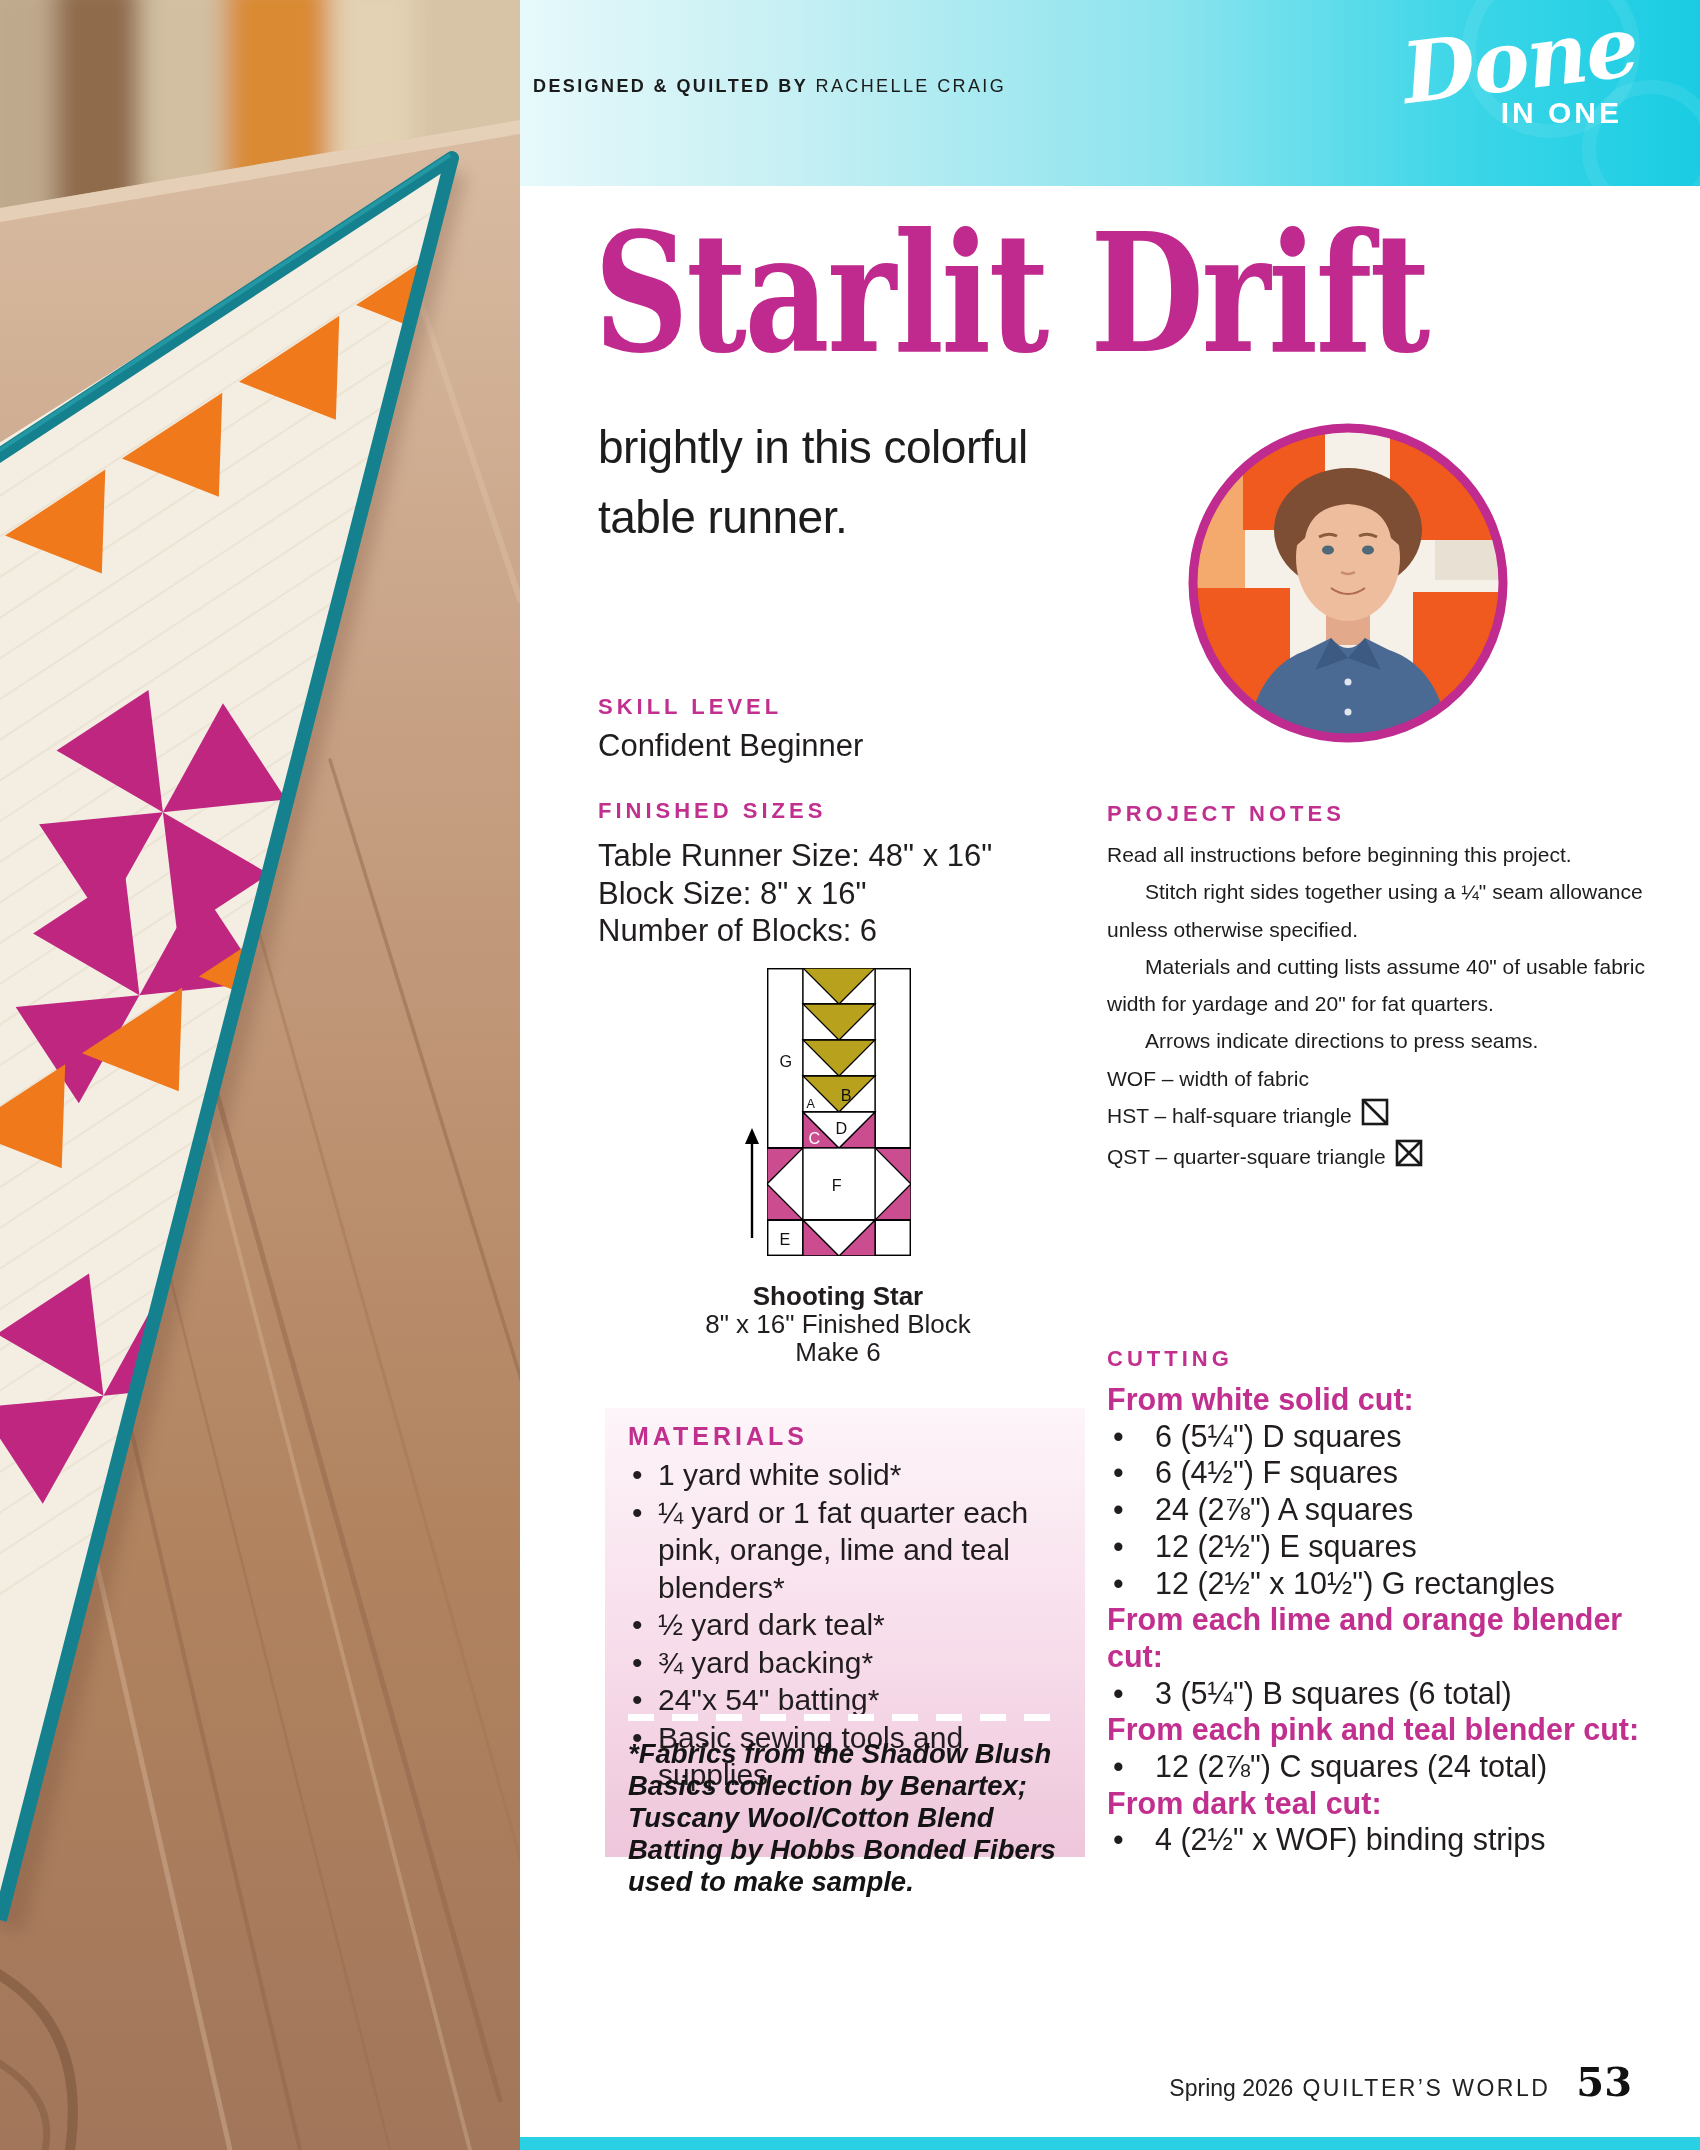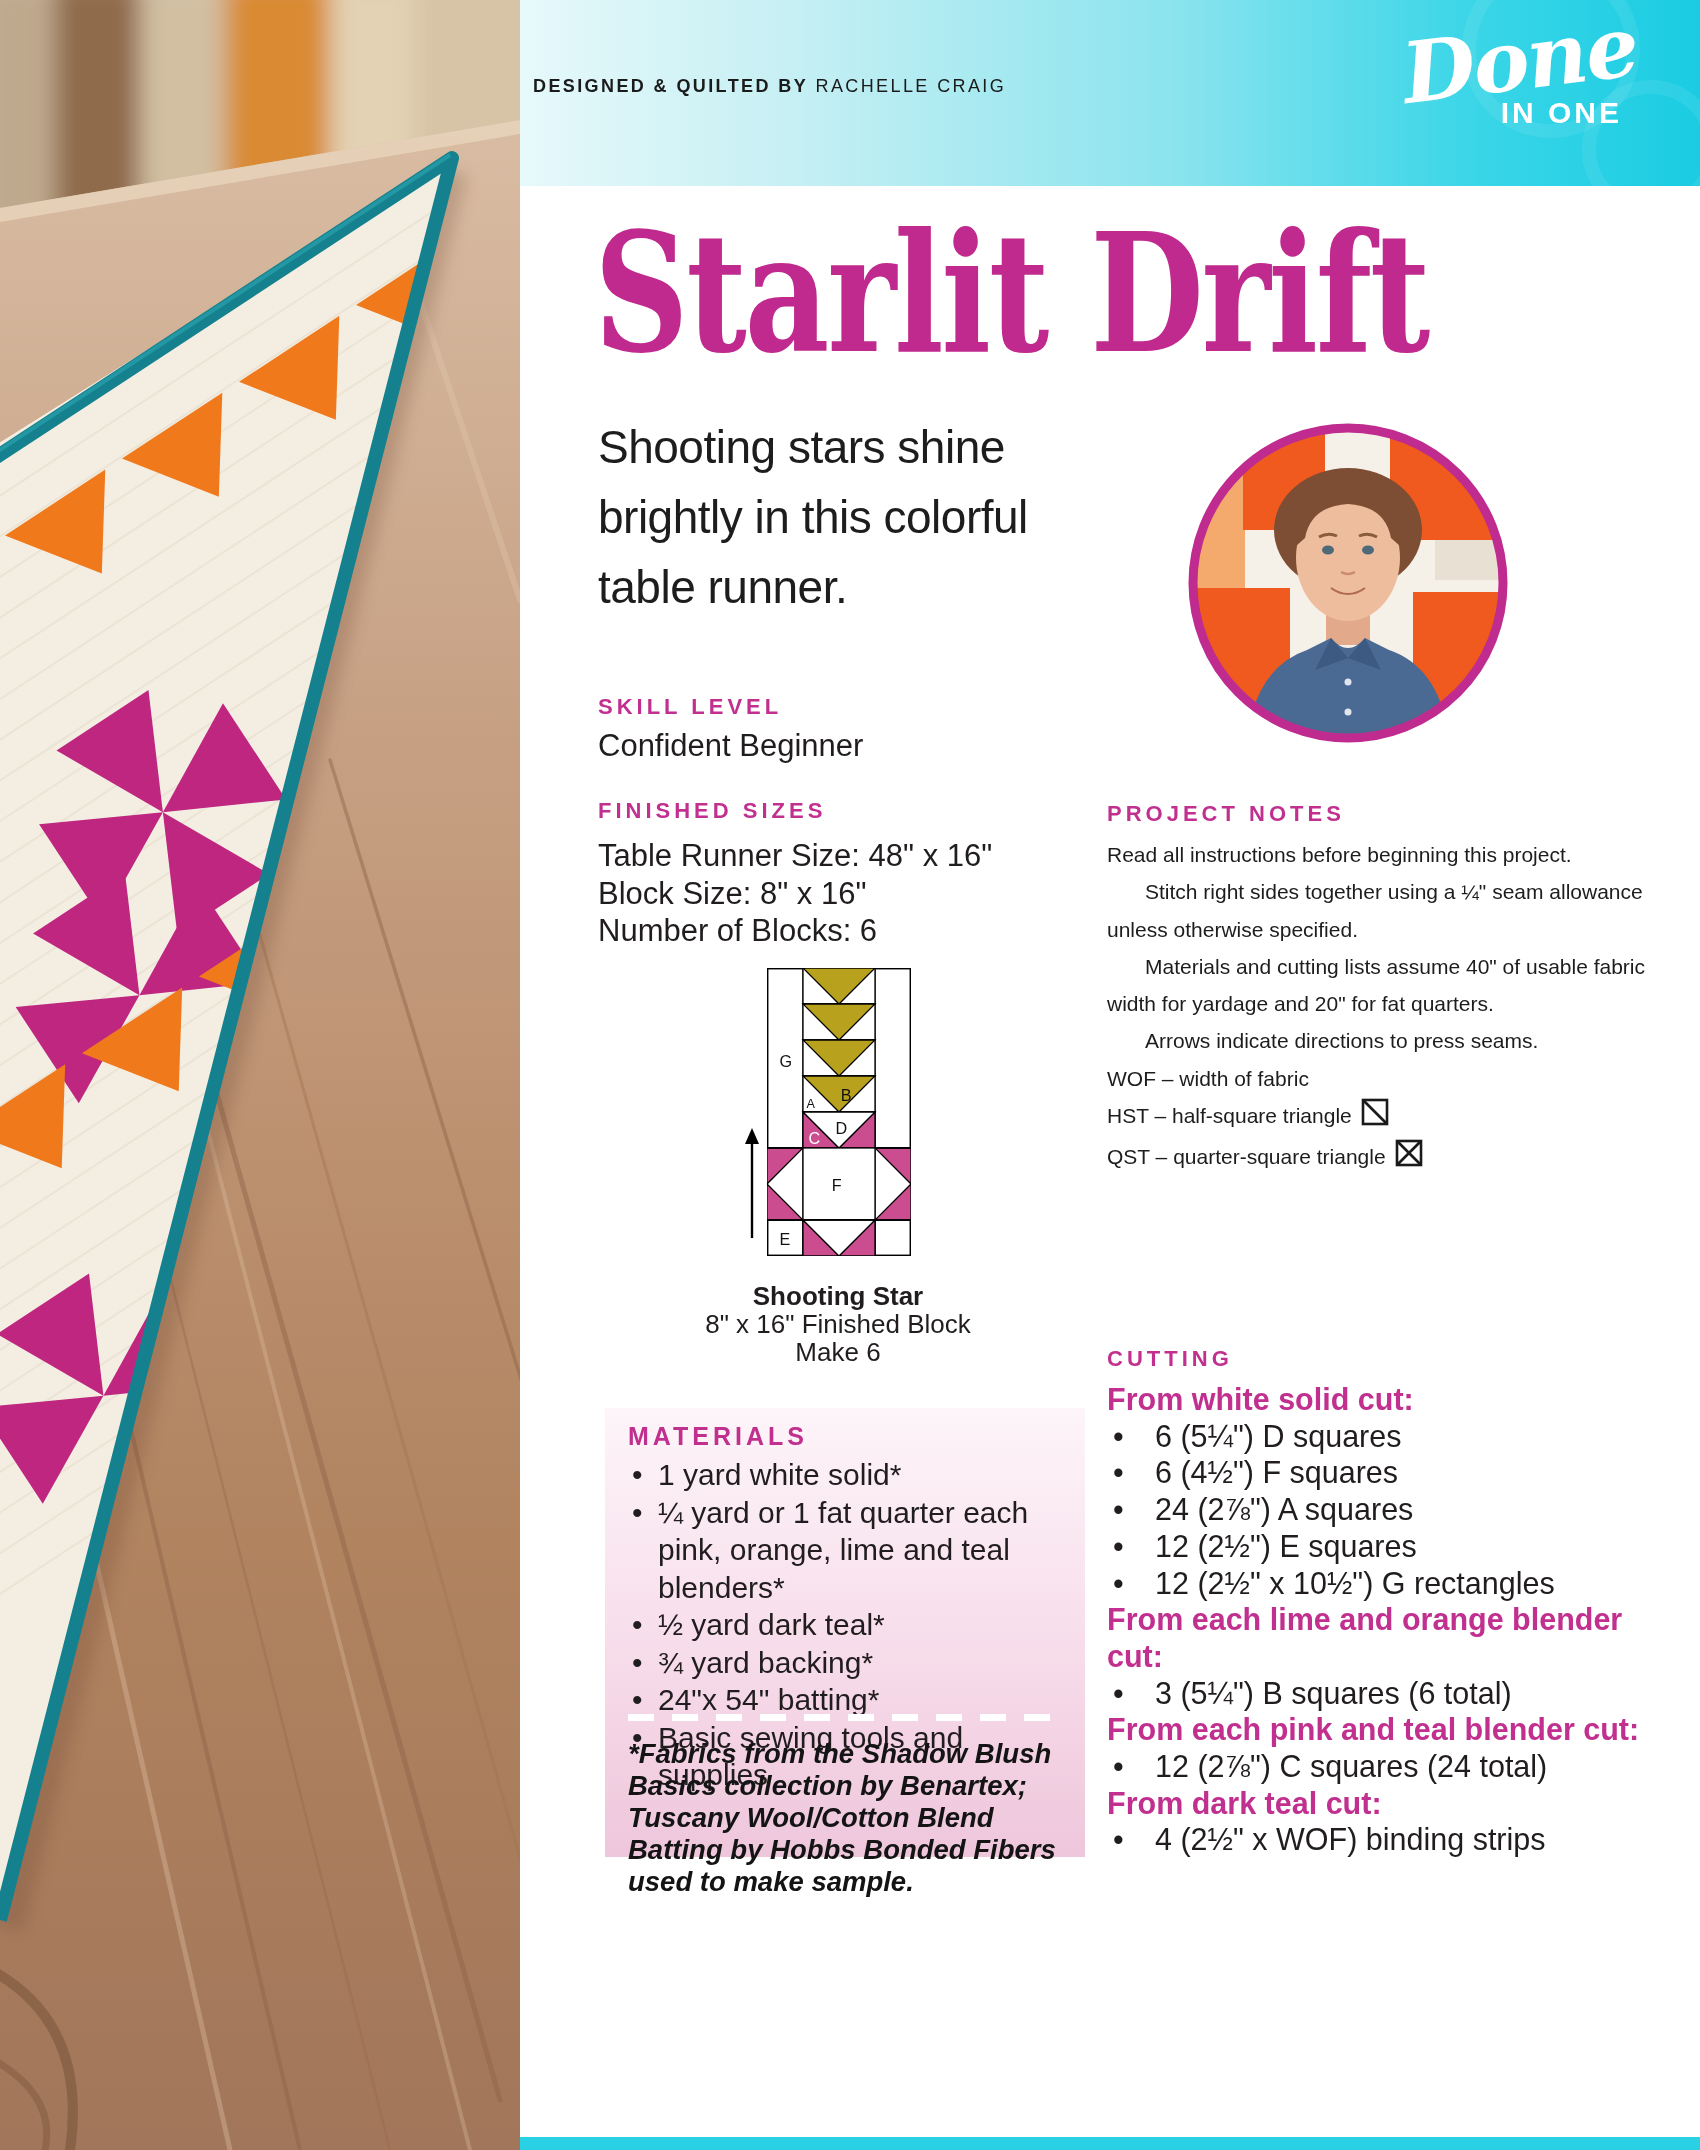--- a/index.html
+++ b/index.html
@@ -76,21 +76,20 @@
     <div class="swirl2"></div>
   </div>
   <div class="credit"><b>DESIGNED &amp; QUILTED BY</b> <span>RACHELLE CRAIG</span></div>
   <div class="badge">
     <div class="script">Done</div>
     <div class="sub">IN ONE</div>
   </div>
 
   <div class="title">Starlit Drift</div>
   <div class="intro" id="intro">
-      <div>Shooting stars shine</div>
       <div>brightly in this colorful</div>
       <div>table runner.</div>
     </div>
 
   <svg class="portrait" width="326" height="326" viewBox="0 0 326 326">
     <defs>
         <clipPath id="pc">
           <circle cx="163" cy="163" r="152"></circle>
         </clipPath>
       </defs>
@@ -273,20 +272,25 @@
         <span class="dot">•</span>
         <div>12 (2⅞") C squares (24 total)</div>
       </div>
       <div class="cut-label">From dark teal cut:</div>
       <div class="cut-item">
         <span class="dot">•</span>
         <div>4 (2½" x WOF) binding strips</div>
       </div>
     </div>
 
+  <div class="footer">
+    <span class="issue">Spring 2026</span>
+    <span class="mag">QUILTER’S WORLD</span>
+    <span class="pg">53</span>
+  </div>
   <div class="bottom-bar"></div>
 
   <svg class="photo" width="520" height="2150" viewBox="0 0 520 2150">
     <defs>
       <linearGradient id="wood" x1="0" y1="0" x2="0" y2="1">
         <stop offset="0" stop-color="#dcc2a9"></stop>
           <stop offset="0.35" stop-color="#c69f82"></stop>
         <stop offset="0.72" stop-color="#b1835f"></stop>
           <stop offset="1" stop-color="#a1765a"></stop>
       </linearGradient>

